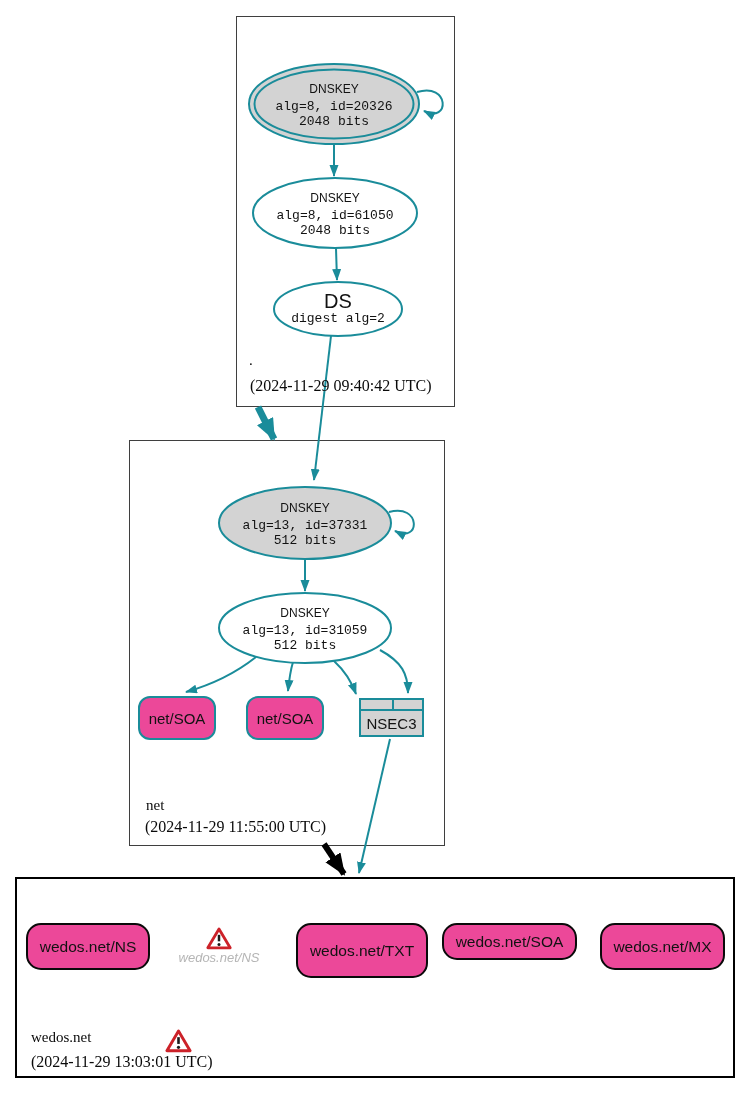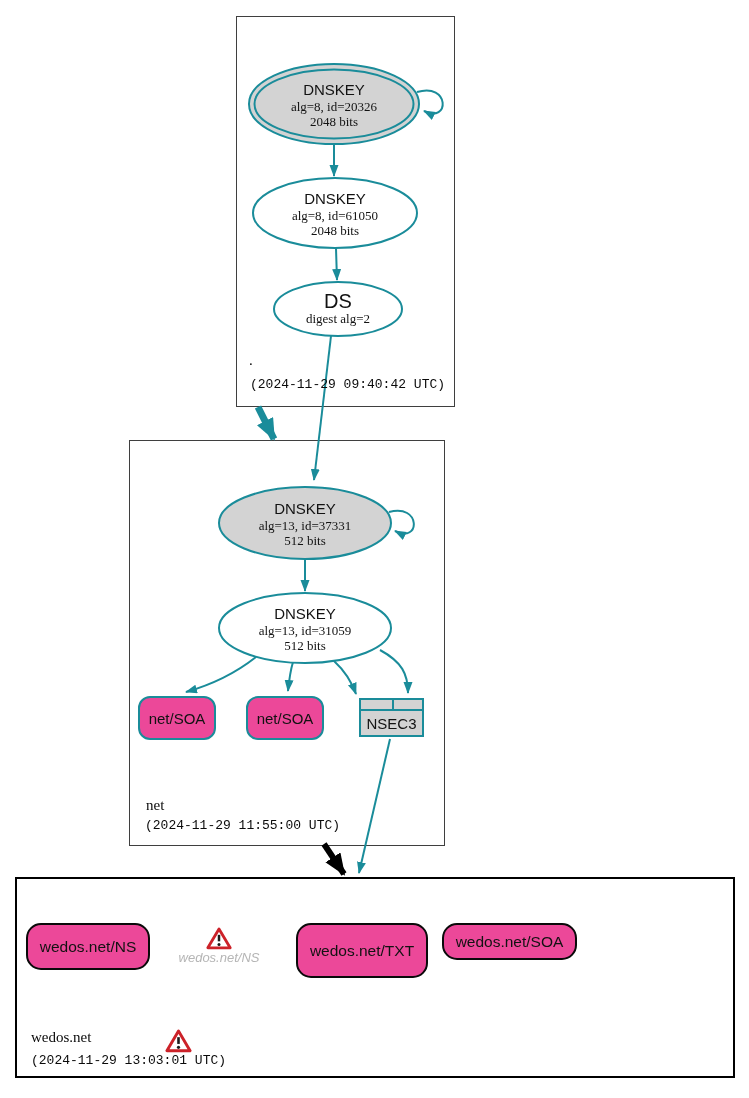--- a/index.html
+++ b/index.html
@@ -3,34 +3,34 @@
 <meta charset="utf-8">
 <style>
   html,body{margin:0;padding:0;background:#fff;}
   .canvas{position:relative;width:749px;height:1098px;background:#ffffff;
           font-family:"Liberation Sans",sans-serif;overflow:hidden;}
   .zbox{position:absolute;border:1px solid #3f3f3f;background:transparent;box-sizing:border-box;}
   .zbox.bold{border:2px solid #000;}
   svg.overlay{position:absolute;left:0;top:0;width:749px;height:1098px;pointer-events:none;}
   .etext{position:absolute;display:flex;flex-direction:column;align-items:center;
          justify-content:center;text-align:center;box-sizing:border-box;}
-  .ntitle{font-size:15px;color:#121212;line-height:19px;}
-  .ndetail{font-family:Liberation Serif, serif;font-size:13px;line-height:15px;color:#121212;}
+  .ntitle{font-size:12px;color:#121212;line-height:19px;}
+  .ndetail{font-family:Liberation Mono, monospace;font-size:13px;line-height:15px;color:#121212;}
   .rrset{position:absolute;box-sizing:border-box;display:flex;align-items:center;
          justify-content:center;background:#ec4899;font-size:15px;color:#121212;}
   .rrset.sec{border:2px solid #1a8c9a;border-radius:12px;}
   .rrset.insec{border:2px solid #0a0a0a;border-radius:15px;font-size:15.5px;}
   .nsec3{position:absolute;box-sizing:border-box;border:2.5px solid #1a8c9a;background:#d3d3d3;}
   .nsec3 .hdr{display:flex;height:9px;border-bottom:2px solid #1a8c9a;}
   .nsec3 .hdr .c1{flex:1.1;border-right:2px solid #1a8c9a;}
   .nsec3 .hdr .c2{flex:1;}
   .nsec3 .lbl{display:flex;align-items:center;justify-content:center;height:25px;
               font-size:15px;color:#121212;}
   .zlabel{position:absolute;font-family:"Liberation Serif",serif;font-size:15px;color:#0a0a0a;}
-  .zstamp{position:absolute;font-family:Liberation Mono, monospace;font-size:13px;color:#0a0a0a;}
+  .zstamp{position:absolute;font-family:Liberation Serif, serif;font-size:16px;color:#0a0a0a;}
   .warn{position:absolute;}
   .fadedlbl{position:absolute;font-style:italic;font-size:13px;color:#b5b5b5;
             text-align:center;width:120px;}
 </style>
 </head>
 <body>
 
 <div class="canvas">
 
   <div class="zbox" style="left:236px;top:16px;width:219px;height:391px;"></div>
@@ -122,20 +122,21 @@
     <svg width="26" height="25" viewBox="0 0 24 22">
       <path d="M12 2.2 L22.3 19.6 L1.7 19.6 Z" fill="#ffffff" stroke="#cc2229" stroke-width="2.6" stroke-linejoin="round"></path>
       <path d="M12 7.6 L12 13.6" stroke="#1a1a1a" stroke-width="2.3"></path>
       <circle cx="12" cy="16.6" r="1.4" fill="#1a1a1a"></circle>
     </svg>
   </div>
   <div class="fadedlbl" style="left:159px;top:950px;">wedos.net/NS</div>
 
   <div class="rrset insec" style="left:296px;top:923px;width:132px;height:55px;">wedos.net/TXT</div>
   <div class="rrset insec" style="left:442px;top:923px;width:135px;height:37px;">wedos.net/SOA</div>
+  <div class="rrset insec" style="left:600px;top:923px;width:125px;height:47px;">wedos.net/MX</div>
 
   <div class="zlabel" style="left:31px;top:1029px;">wedos.net</div>
   <div class="warn" style="left:165px;top:1028px;width:27px;height:26px;">
     <svg width="27" height="26" viewBox="0 0 24 22">
       <path d="M12 2.2 L22.3 19.6 L1.7 19.6 Z" fill="#ffffff" stroke="#cc2229" stroke-width="2.6" stroke-linejoin="round"></path>
       <path d="M12 7.6 L12 13.6" stroke="#1a1a1a" stroke-width="2.3"></path>
       <circle cx="12" cy="16.6" r="1.4" fill="#1a1a1a"></circle>
     </svg>
   </div>
   <div class="zstamp" style="left:31px;top:1053px;">(2024-11-29 13:03:01 UTC)</div>

